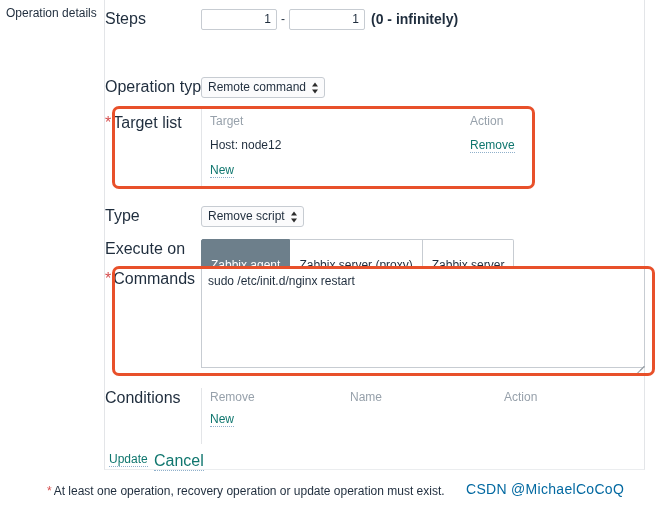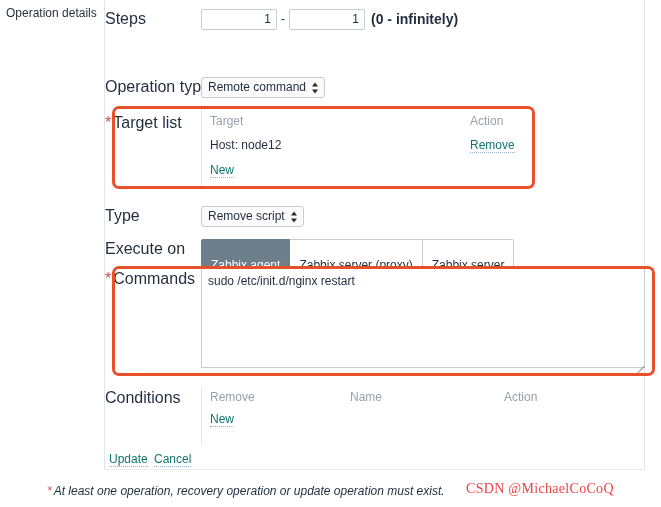--- a/index.html
+++ b/index.html
@@ -244,24 +244,23 @@
   
   .footnote {
     position: absolute;
     font-size: 12px;
     color: #1f2d3d;
     white-space: nowrap;
   }
   .watermark {
     position: absolute;
     font-size: 14px;
-    color: #ef4444;
+    color: #0369a1;
     letter-spacing: 0.3px;
     white-space: nowrap;
-    font-family: Liberation Serif, serif;
   }
 </style>
 </head>
 <body>
 
 <div id="root">
 
   <div class="section-label">Operation details</div>
 
   <div class="form-panel">
@@ -337,27 +336,27 @@
         <div class="th" style="left:148px; top:2px;">Name</div>
         <div class="th" style="left:302px; top:2px;">Action</div>
         <div class="td" style="left:8px; top:24px;">
           <span class="lnk">New</span>
         </div>
       </div>
     </div>
 
     <div class="row" style="top:452px;">
       <span class="lnk" style="position:absolute; left:4px; top:0px; font-size:12px;">Update</span>
-      <span class="lnk" style="position:absolute; left:49px; top:0px; font-size:12px;">Cancel</span>
+      <span class="lnk" style="position:absolute; left:49px; top:0px; font-size:16px;">Cancel</span>
     </div>
 
   </div>
 
   <div class="annot" style="left:112px; top:106px; width:423px; height:83px;"></div>
   <div class="annot" style="left:112px; top:266px; width:543px; height:110px;"></div>
 
-  <div class="footnote" style="left:47px; top:484px;font-style:italic;">
+  <div class="footnote" style="left:47px; top:484px;">
     <span class="req">*</span><span>At least one operation, recovery operation or update operation must exist.</span>
   </div>
 
   <div class="watermark" style="left:466px; top:481px;">CSDN @MichaelCoCoQ</div>
 
 </div>
 
 </body></html>

